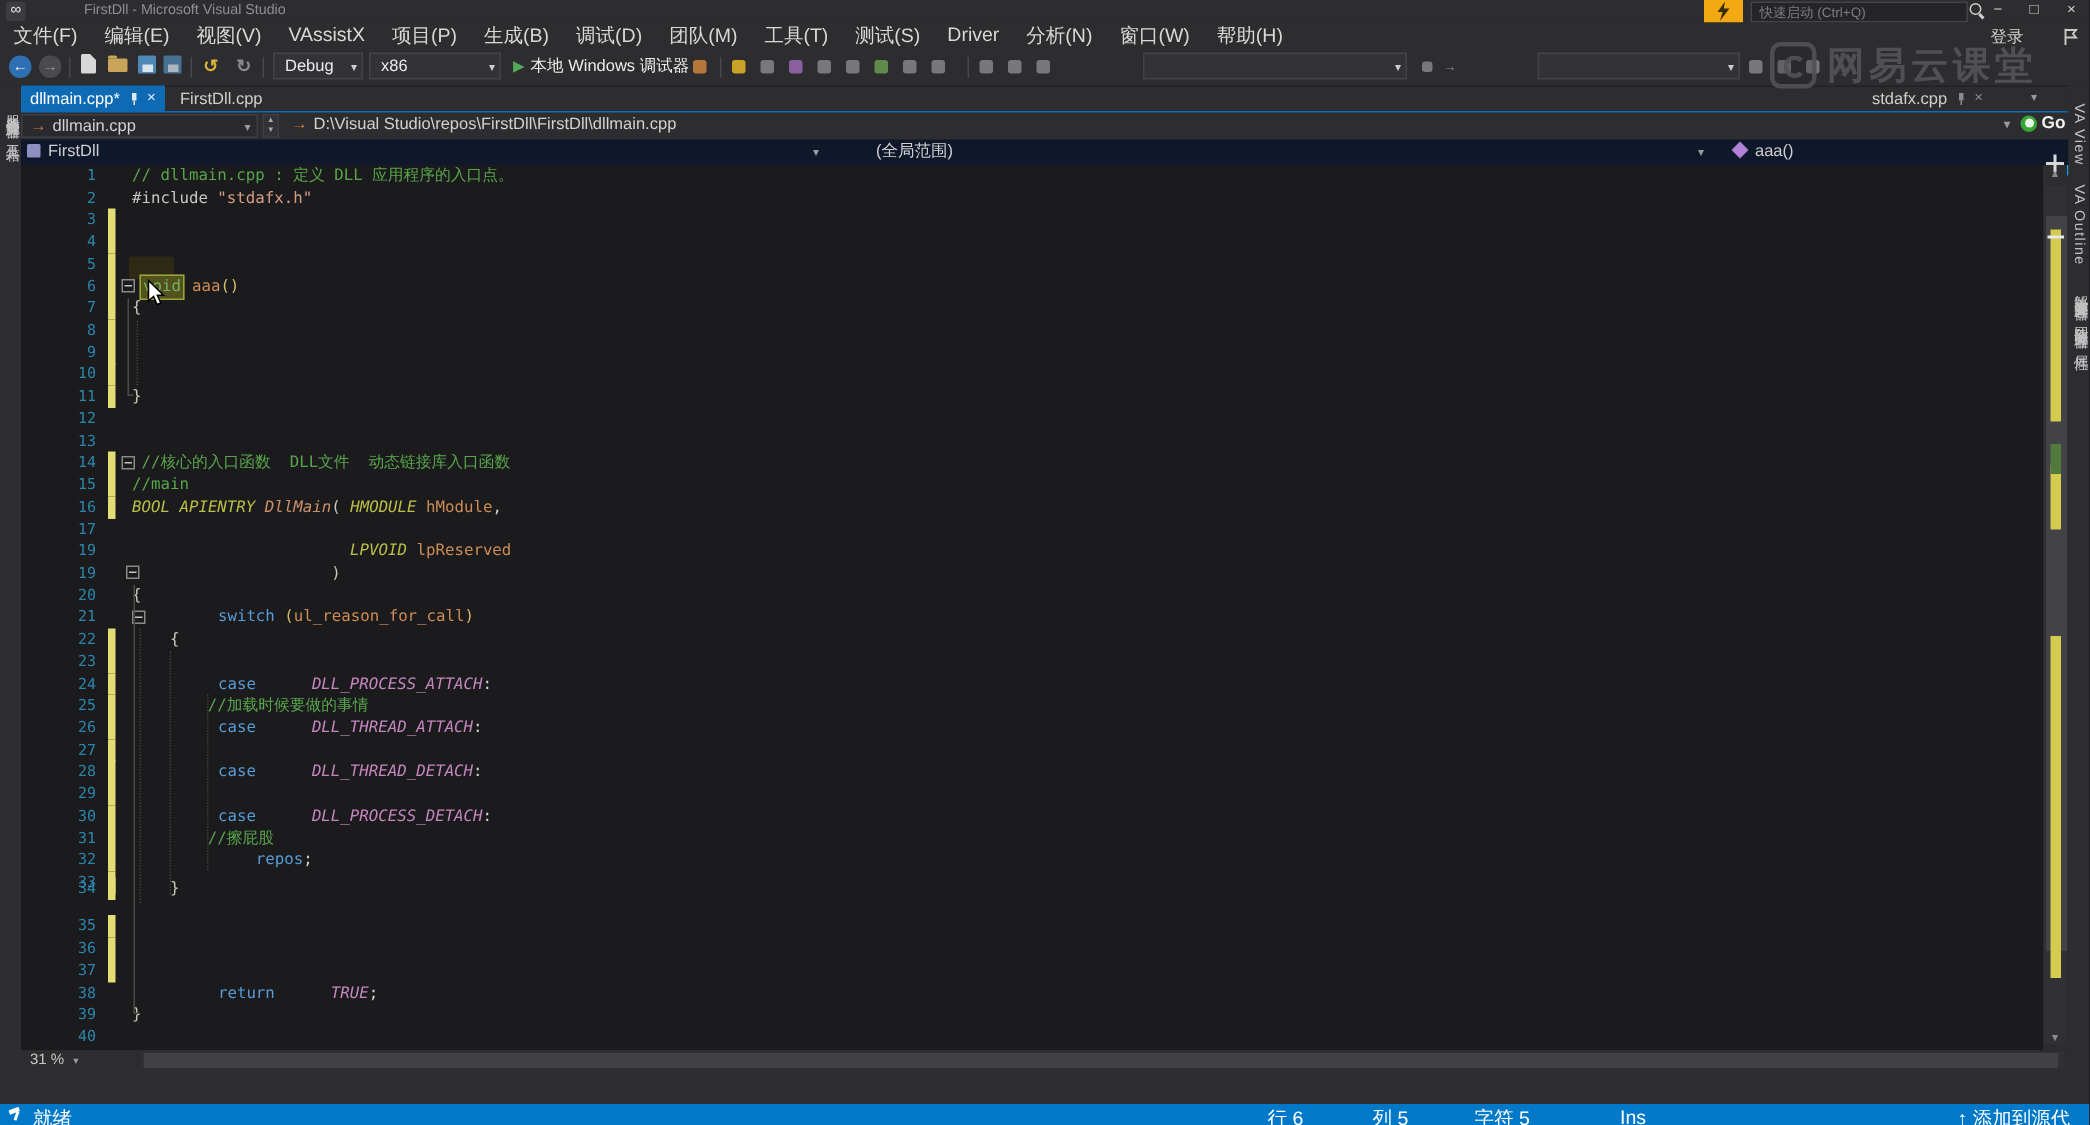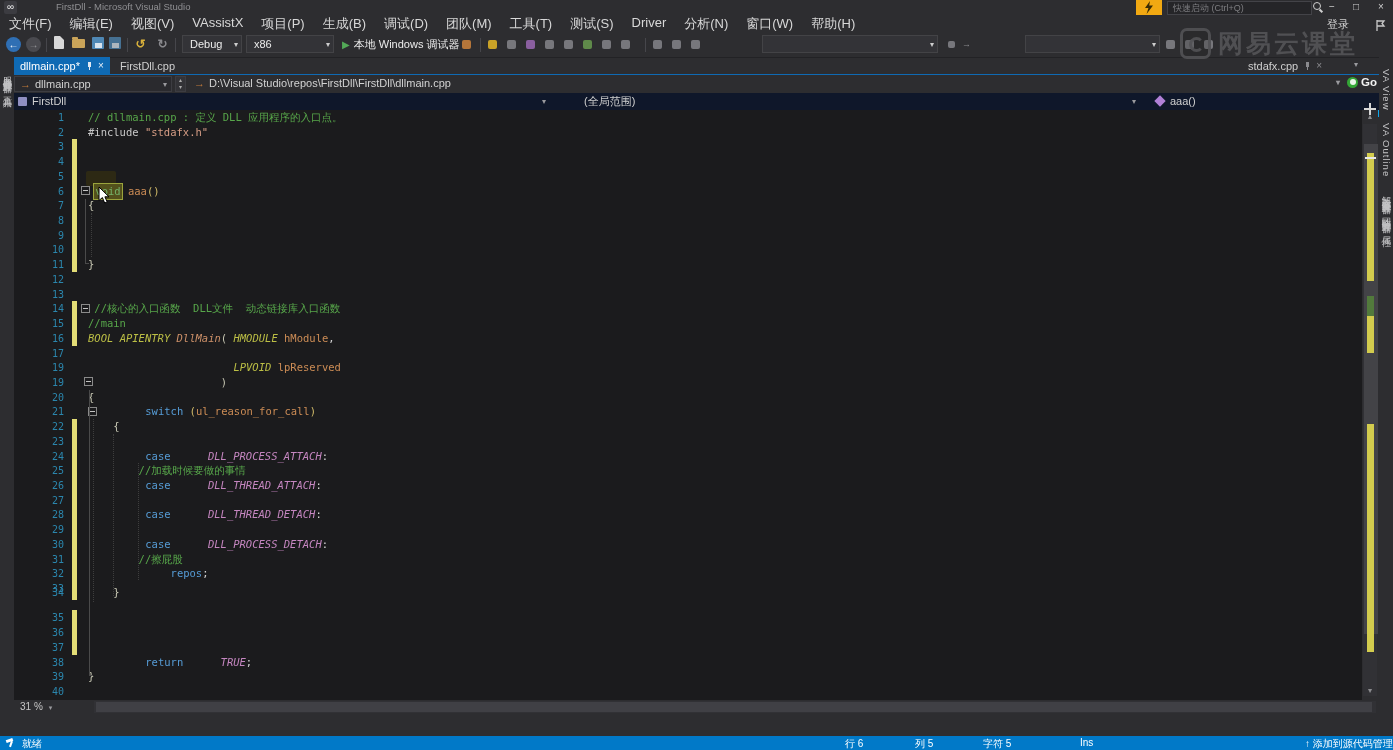--- a/index.html
+++ b/index.html
@@ -112,21 +112,21 @@
   .hbar{position:absolute;left:14px;top:700px;width:1364px;height:14px;background:#2d2d30;}
   .zoomctl{position:absolute;left:6px;top:1px;font-size:10px;color:#c8c8c8;}
   .zoomdd{font-size:7px;color:#9a9a9e;margin-left:6px;}
   .htrack{position:absolute;left:80px;top:1px;width:1282px;height:12px;background:#313135;}
   .hthumb{position:absolute;left:2px;top:1px;width:1276px;height:10px;background:#404045;}
   
   .paneltabs{position:absolute;left:0;top:714px;width:1393px;height:22px;background:#2d2d30;display:flex;align-items:center;}
   .ptab{font-size:11px;color:#c8c8c8;margin-left:22px;}
   .ptab:first-child{margin-left:8px;}
   
-  .statusbar{position:absolute;left:0;top:736px;width:1393px;height:14px;background:#0179c8;color:#ffffff;font-size:10px;text-align:center;}
+  .statusbar{position:absolute;left:0;top:736px;width:1393px;height:14px;background:#0179c8;color:#ffffff;font-size:13px;}
   .sbitem{position:absolute;top:1px;}
   .hammer{position:absolute;left:6px;top:3px;width:10px;height:8px;}
   .hammer:before{content:"";position:absolute;left:0;top:0;width:7px;height:3px;background:#fff;transform:rotate(-20deg);}
   .hammer:after{content:"";position:absolute;left:4px;top:2px;width:2px;height:6px;background:#fff;transform:rotate(20deg);}
   
   .rail{position:absolute;top:57px;width:14px;display:flex;flex-direction:column;align-items:center;background:#2d2d30;}
   .railv{writing-mode:vertical-rl;font-size:9.5px;color:#c2c2c4;margin-top:12px;letter-spacing:1px;}
   
   .cursor{position:absolute;left:98px;top:186px;z-index:90;}
 </style>

